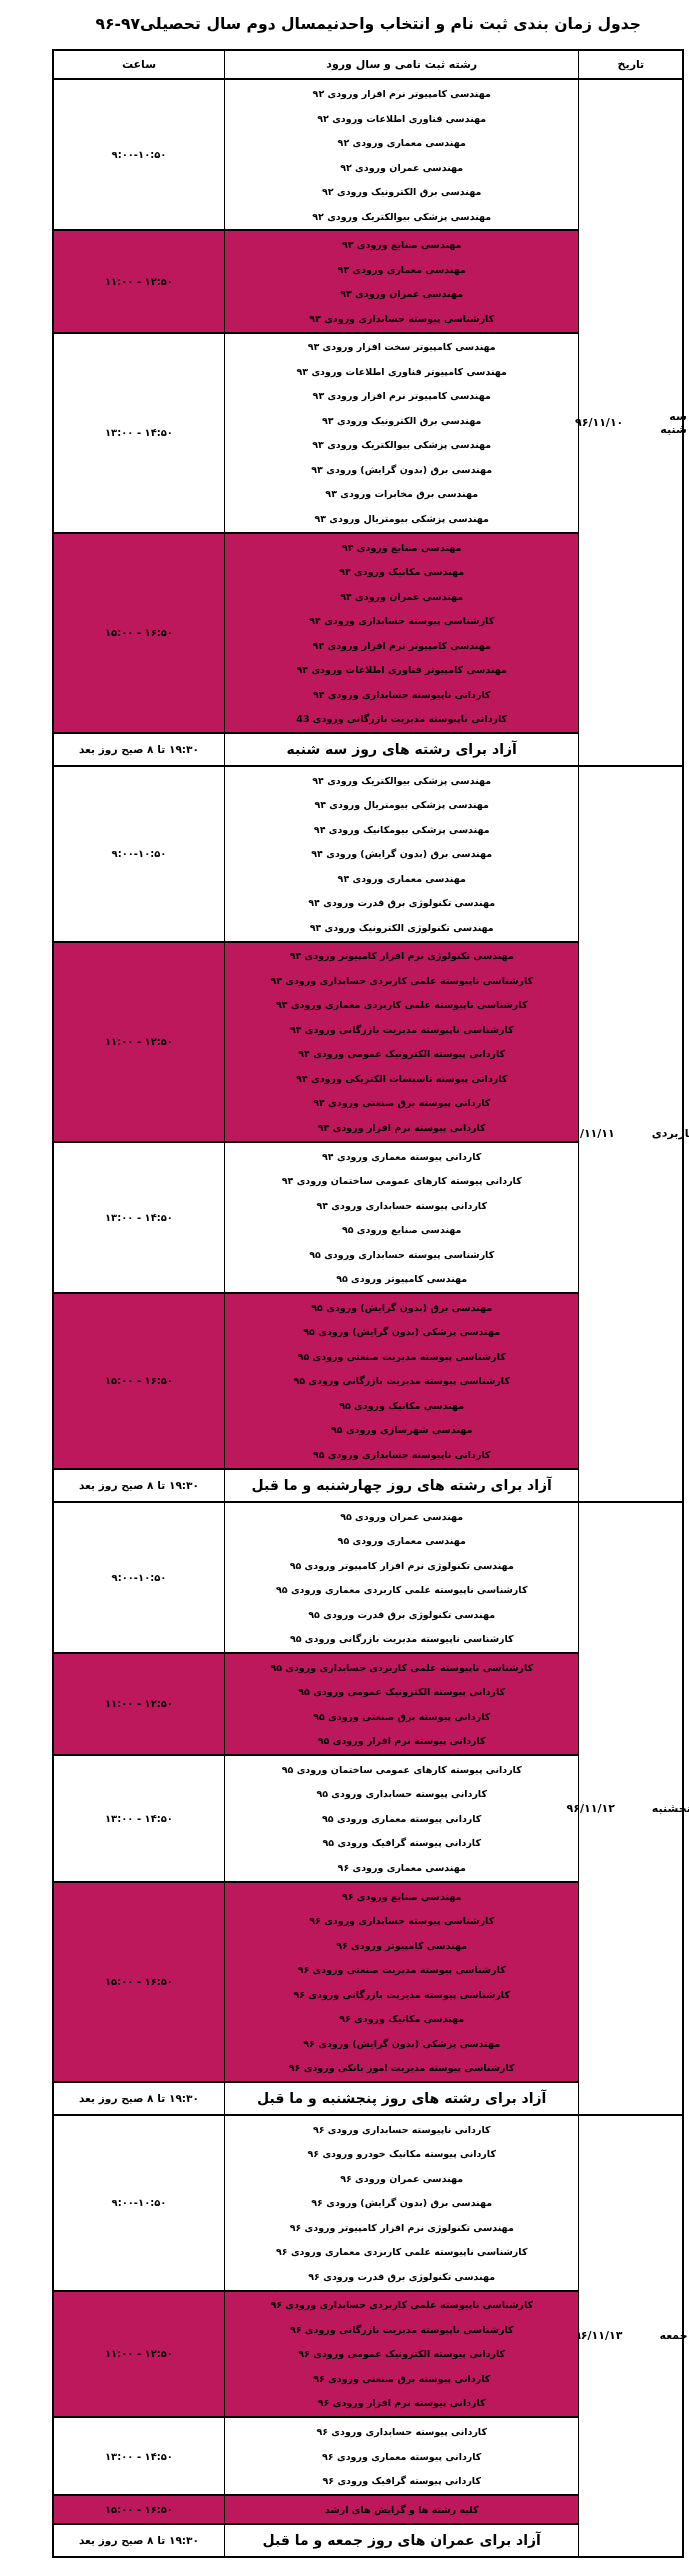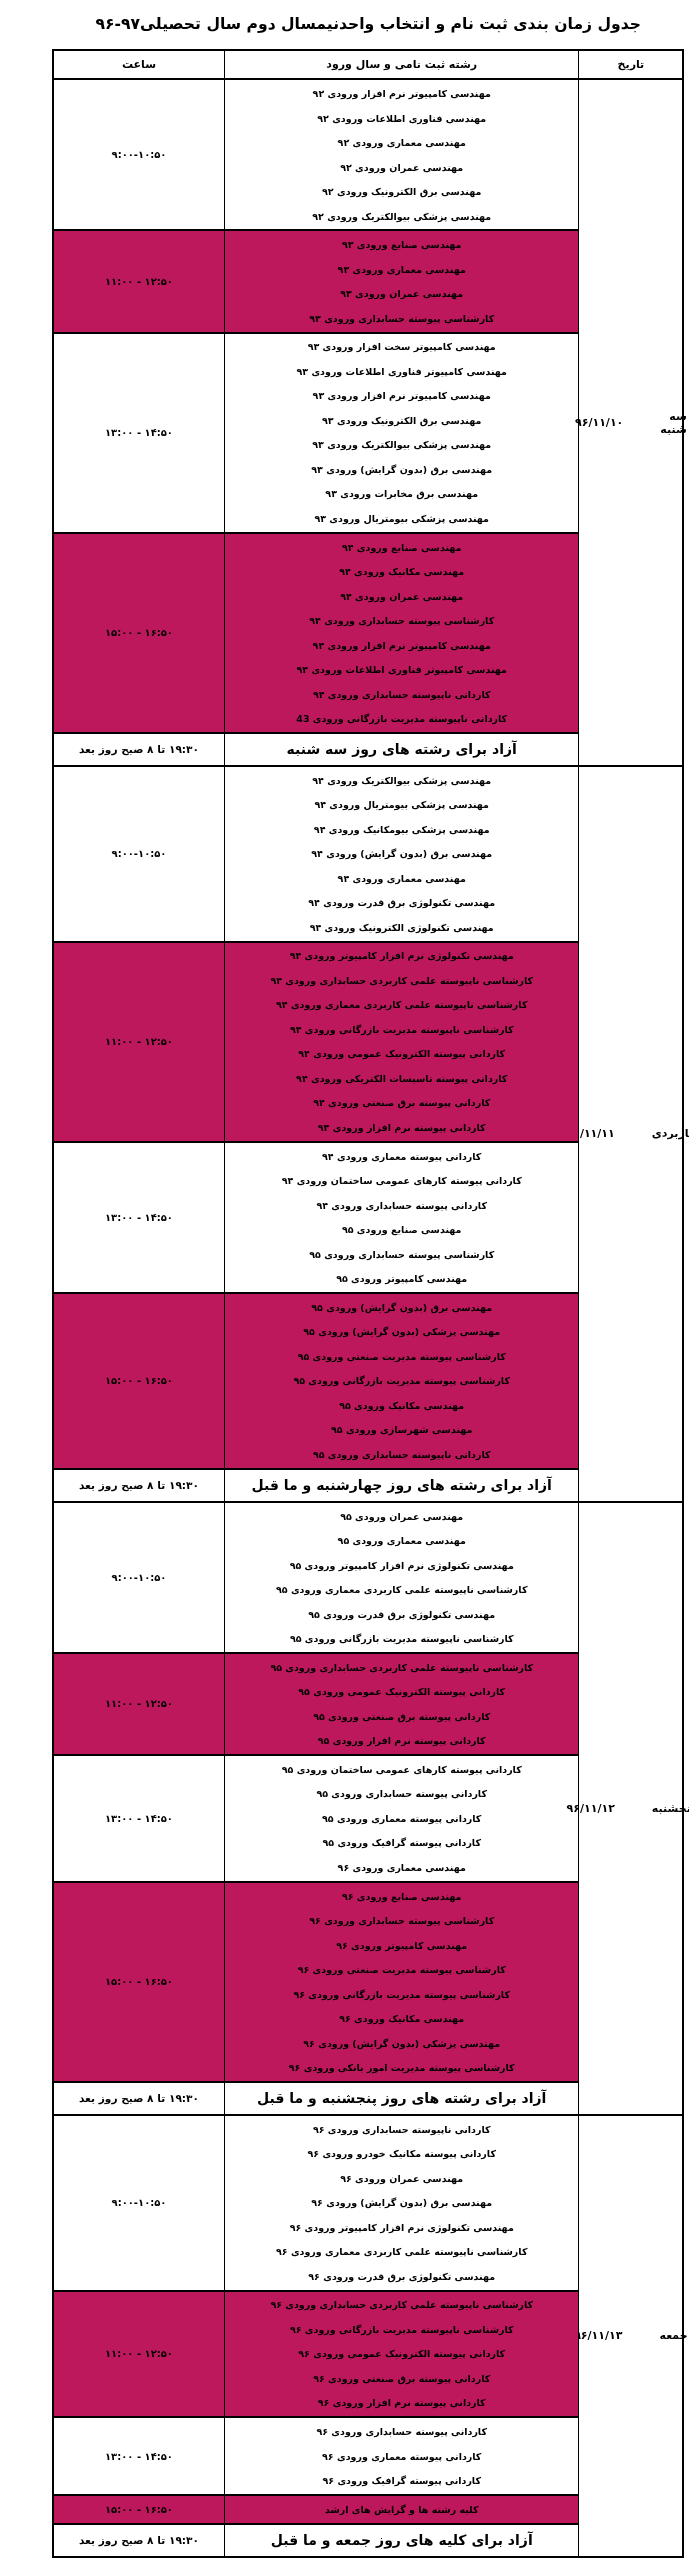--- a/index.html
+++ b/index.html
@@ -305,20 +305,20 @@
             </div>
             <div class="time-cell">۱۳:۰۰ - ۱۴:۵۰</div>
           </div>
           <div class="block shaded">
             <div class="majors-cell">
               <div class="major-row">کلیه رشته ها و گرایش های ارشد</div>
             </div>
             <div class="time-cell">۱۵:۰۰ - ۱۶:۵۰</div>
           </div>
           <div class="free-row">
-            <div class="free-label-cell">آزاد برای کلیه های روز جمعه و ما قبل</div>
+            <div class="free-label-cell">آزاد برای عمران های روز جمعه و ما قبل</div>
             <div class="free-time-cell">۱۹:۳۰ تا ۸ صبح روز بعد</div>
           </div>
         </div>
       </div>
     </div>
 </div>
 
 
 </body></html>

